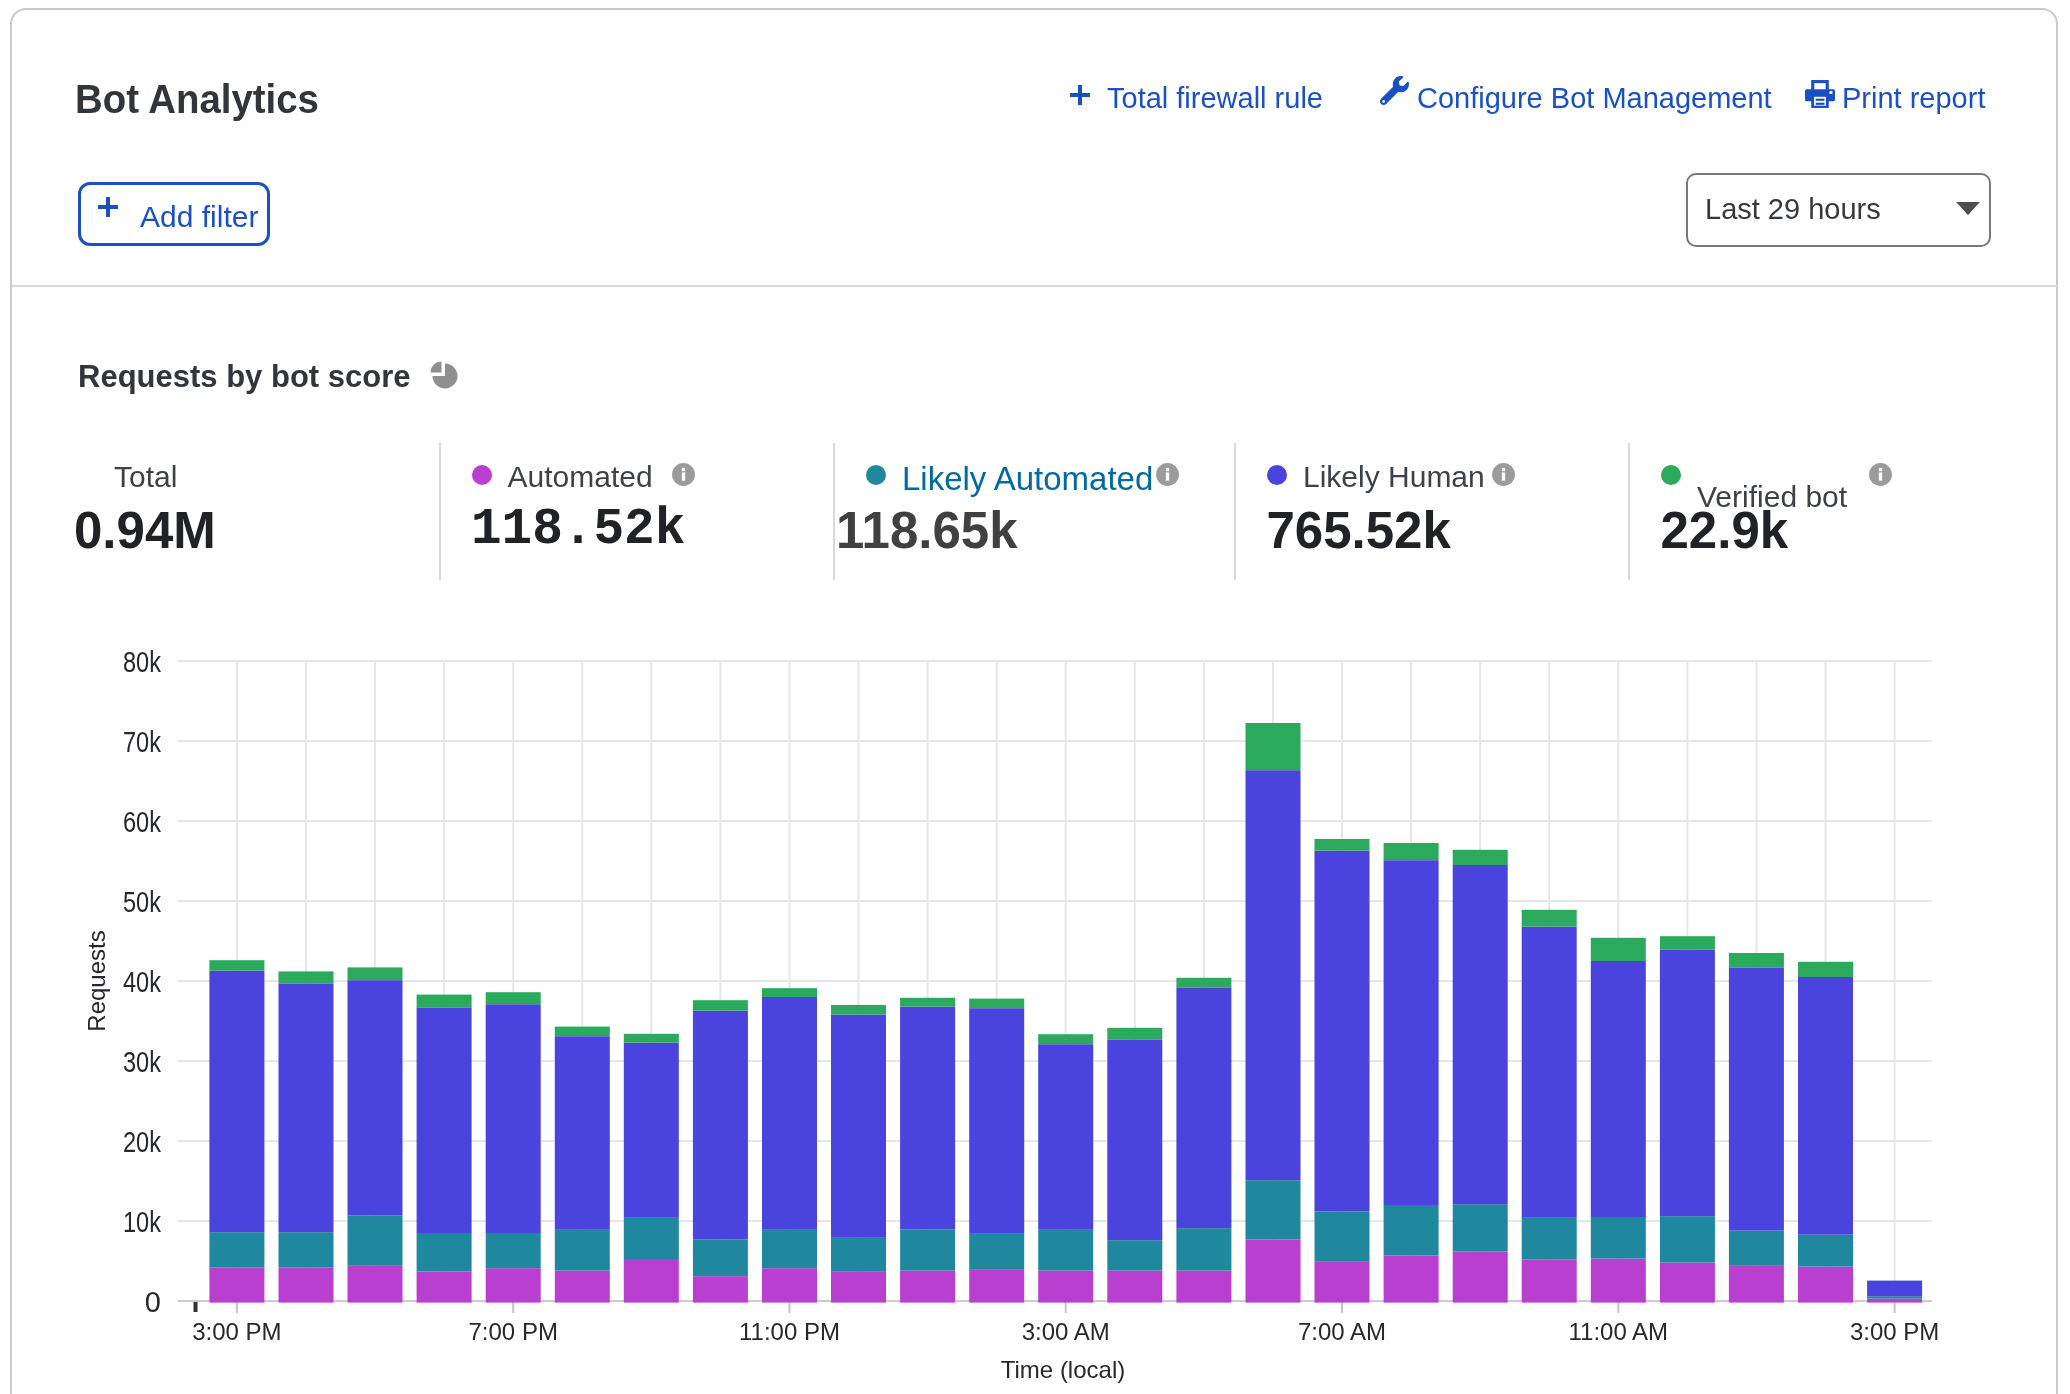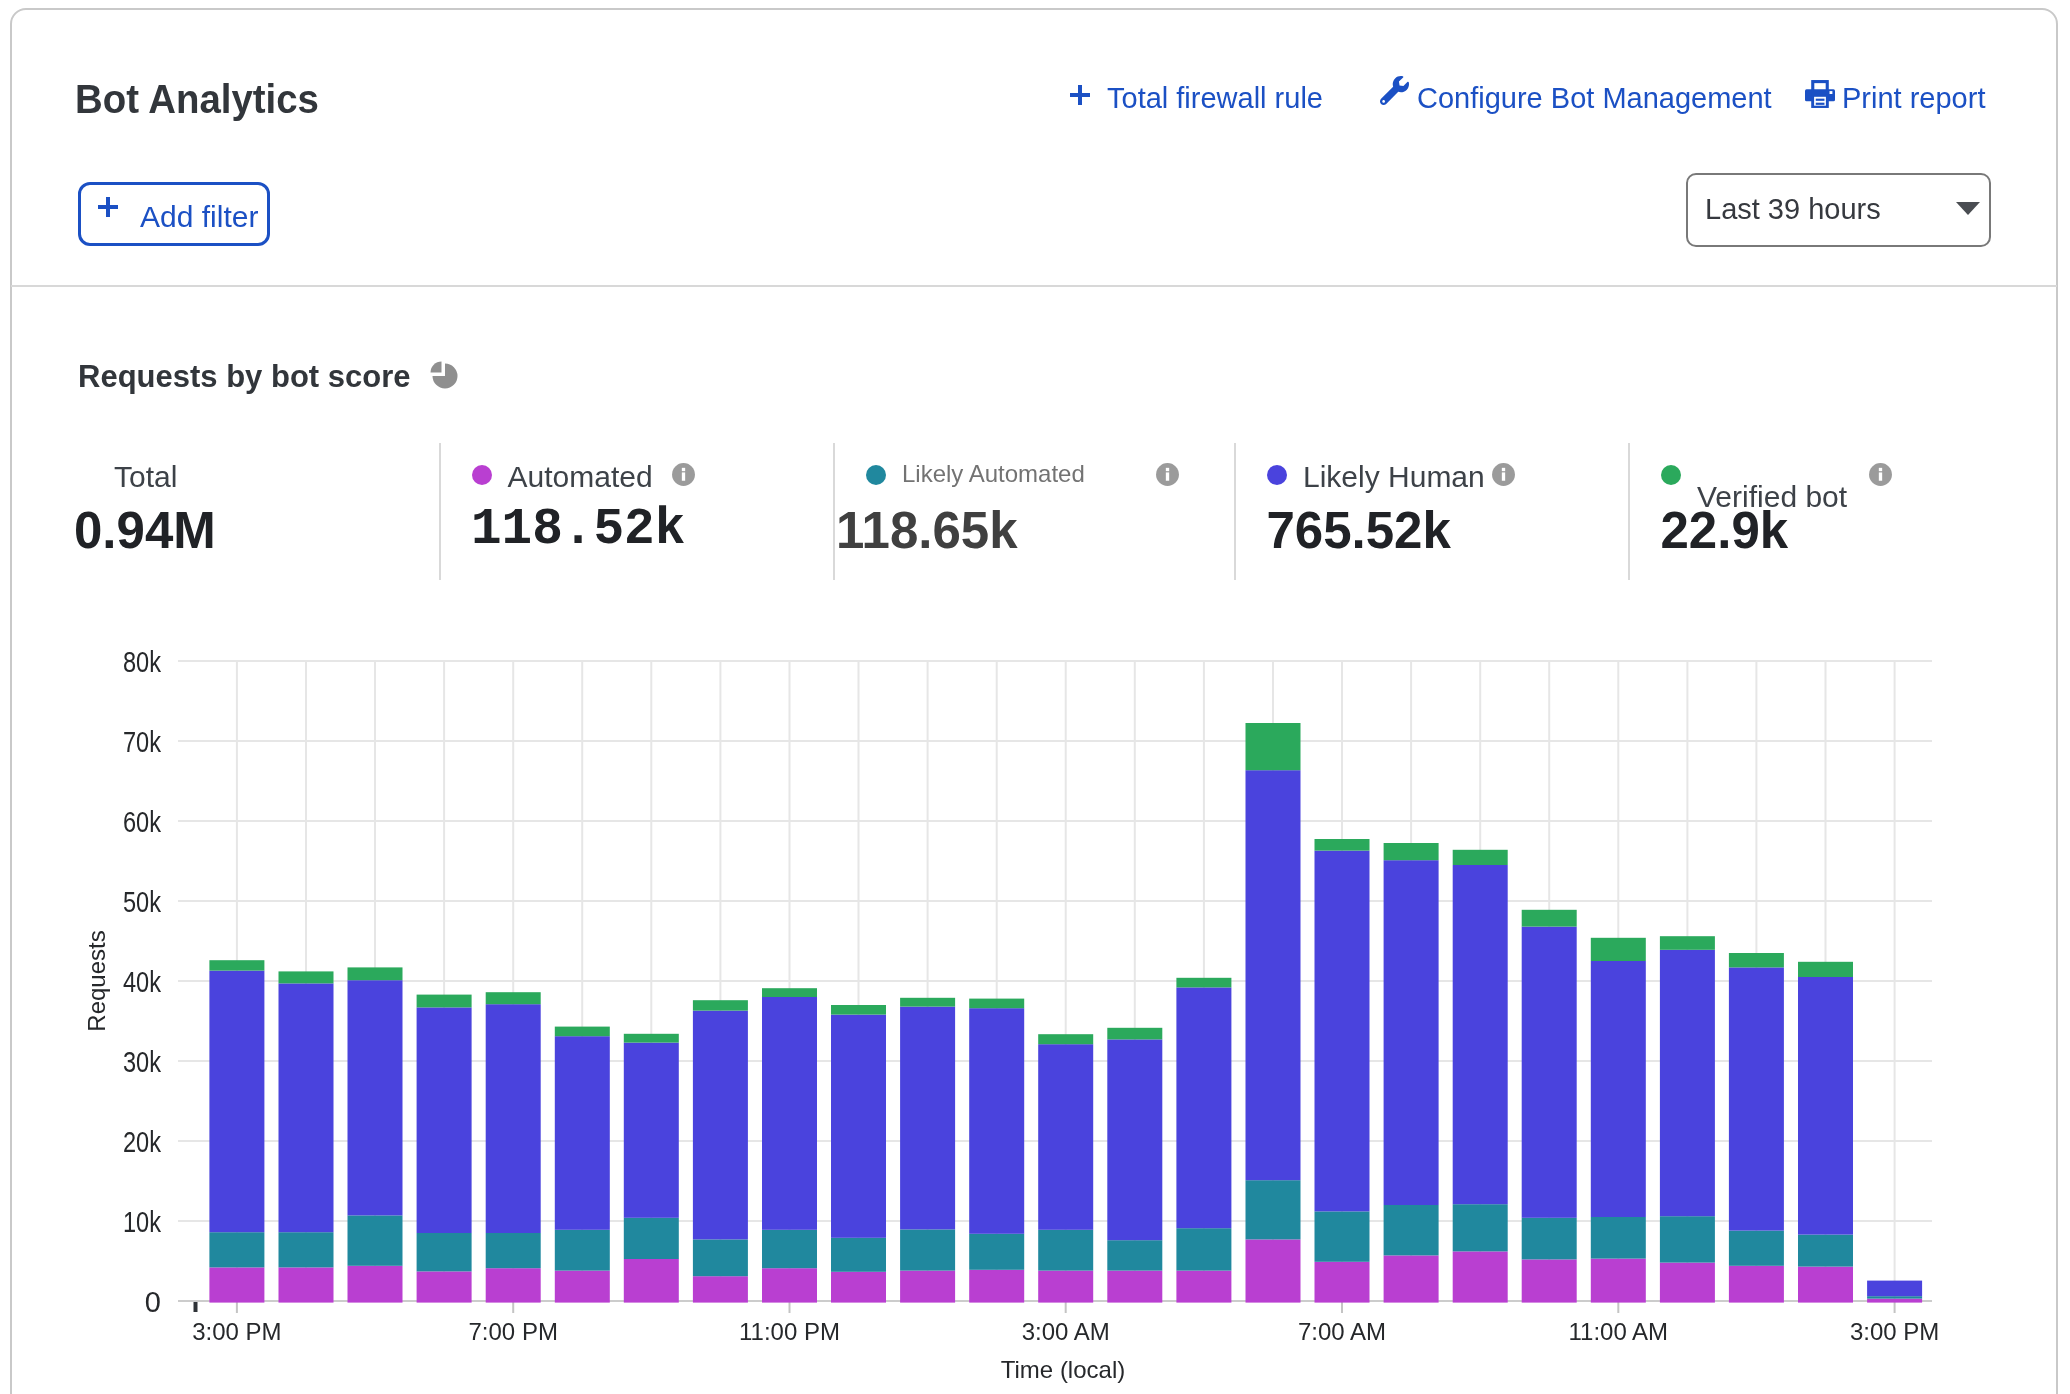--- a/index.html
+++ b/index.html
@@ -35,21 +35,21 @@
 </svg>
 <div class="abs" style="left:1842px;top:82px;font-size:29px;color:#1b50c4;">Print report</div>
 
 <div class="abs" style="left:78px;top:182px;width:192px;height:64px;border:3px solid #1b50c4;border-radius:12px;"></div>
 <svg width="28" height="28" viewBox="-14 -14 28 28" style="position:absolute;left:94px;top:193px;">
     <path d="M -10 0 H 10 M 0 -10 V 10" stroke="#1b50c4" stroke-width="4"></path>
   </svg>
 <div class="abs" style="left:140px;top:200px;font-size:30px;color:#1b50c4;">Add filter</div>
 
 <div class="abs" style="left:1686px;top:173px;width:305px;height:74px;border:2px solid #797979;border-radius:10px;"></div>
-<div class="abs" style="left:1705px;top:193px;font-size:29px;color:#36393f;">Last 39 hours</div>
+<div class="abs" style="left:1705px;top:193px;font-size:29px;color:#36393f;">Last 29 hours</div>
 <div class="abs" style="left:1956px;top:202px;width:0;height:0;border-left:12.5px solid transparent;border-right:12.5px solid transparent;border-top:13.5px solid #4a4d52;"></div>
 
 <div class="abs" style="left:78px;top:359px;font-size:31px;font-weight:bold;color:#32363b;">Requests by bot score</div>
 <svg width="28" height="28" viewBox="0 0 28 28" style="position:absolute;left:430px;top:361px;">
 <path fill="#8f8f8f" d="M 15 2.5 A 12.5 12.5 0 1 1 2.5 15 L 15 15 Z"></path>
 <path fill="#8f8f8f" d="M 11.5 0.5 A 11 11 0 0 0 0.5 11.5 L 11.5 11.5 Z"></path>
 </svg>
 
 <div style="position:absolute;left:78px;top:460px;font-size:30px;color:#3d4248;margin-left:36px;">Total</div>
 <div style="position:absolute;left:74px;top:501px;font-size:51px;font-weight:bold;color:#202226;">0.94M</div>
@@ -57,21 +57,21 @@
 <div style="position:absolute;left:471.5px;top:465px;width:20px;height:20px;border-radius:50%;background:#b93fd1;"></div>
 <div style="position:absolute;left:507.5px;top:460px;font-size:30px;color:#3d4248;">Automated</div>
 <svg width="25" height="25" viewBox="0 0 24 24" style="position:absolute;left:670.5px;top:461.5px;">
     <circle cx="12" cy="12" r="11" fill="#9b9b9b"></circle>
     <rect x="10.4" y="10" width="3.2" height="8" fill="#fff"></rect>
     <rect x="10.4" y="5.6" width="3.2" height="3.2" fill="#fff"></rect>
   </svg>
 <div style="position:absolute;left:471.0px;top:501px;font-size:51px;font-weight:bold;color:#202226;font-family:Liberation Mono, monospace;">118.52k</div>
 <div style="position:absolute;left:833.0px;top:443px;width:2px;height:137px;background:#d9d9d9;"></div>
 <div style="position:absolute;left:866.0px;top:465px;width:20px;height:20px;border-radius:50%;background:#20889e;"></div>
-<div style="position:absolute;left:902.0px;top:460px;font-size:24px;color:#737373;">Likely Automated</div>
+<div style="position:absolute;left:902.0px;top:460px;font-size:33px;color:#0369a1;">Likely Automated</div>
 <svg width="25" height="25" viewBox="0 0 24 24" style="position:absolute;left:1154.5px;top:461.5px;">
     <circle cx="12" cy="12" r="11" fill="#9b9b9b"></circle>
     <rect x="10.4" y="10" width="3.2" height="8" fill="#fff"></rect>
     <rect x="10.4" y="5.6" width="3.2" height="3.2" fill="#fff"></rect>
   </svg>
 <div style="position:absolute;left:836px;top:501px;font-size:51px;font-weight:bold;color:#404040;">118.65k</div>
 <div style="position:absolute;left:1234.0px;top:443px;width:2px;height:137px;background:#d9d9d9;"></div>
 <div style="position:absolute;left:1267.0px;top:465px;width:20px;height:20px;border-radius:50%;background:#4a43dd;"></div>
 <div style="position:absolute;left:1303.0px;top:460px;font-size:30px;color:#3d4248;">Likely Human</div>
 <svg width="25" height="25" viewBox="0 0 24 24" style="position:absolute;left:1491.0px;top:461.5px;">

